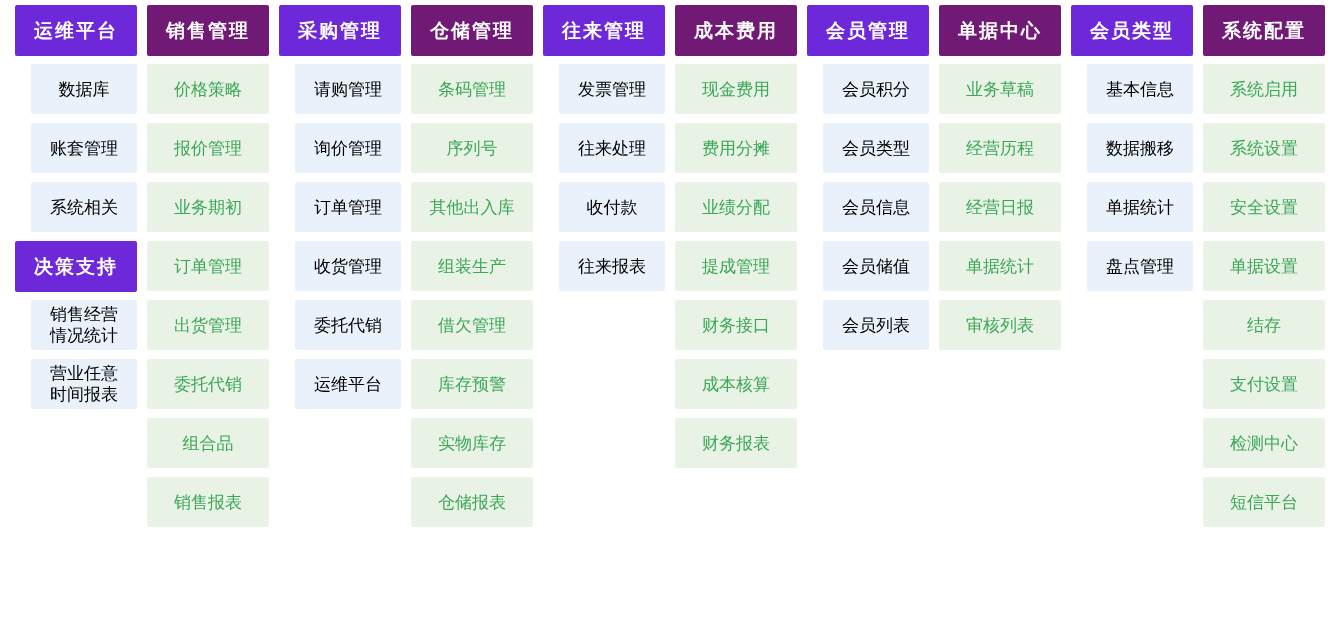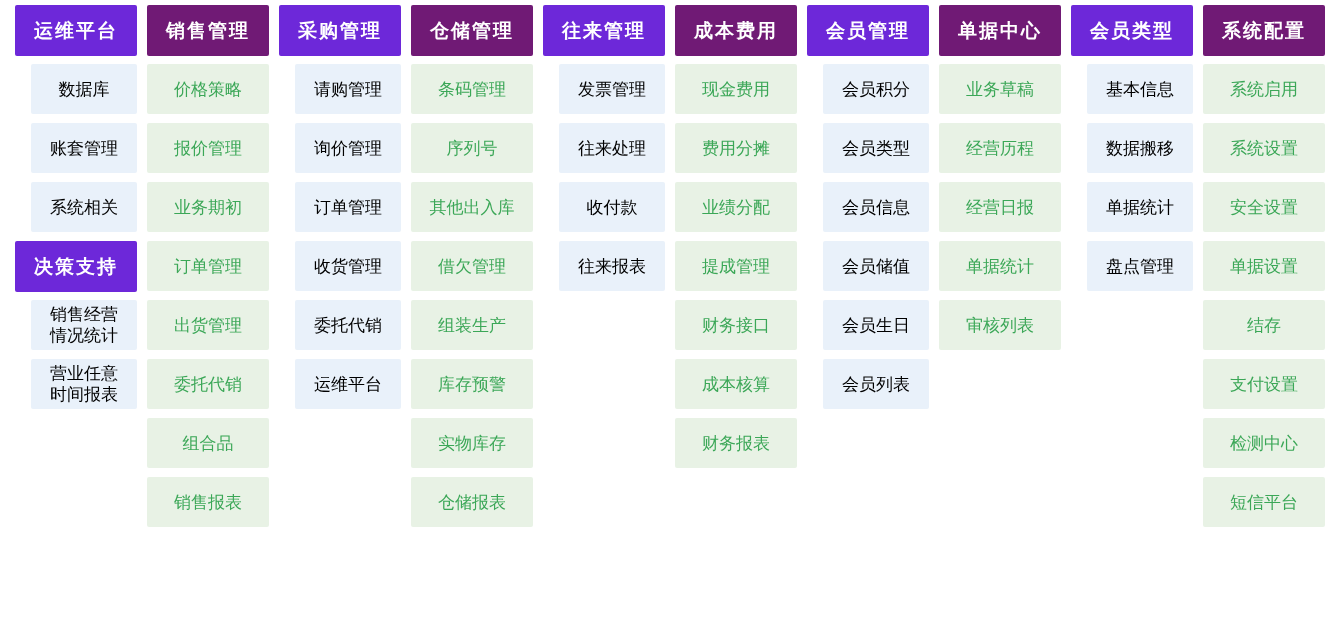--- a/index.html
+++ b/index.html
@@ -92,22 +92,22 @@
       <div class="menu-item blue">订单管理</div>
       <div class="menu-item blue">收货管理</div>
       <div class="menu-item blue">委托代销</div>
       <div class="menu-item blue">运维平台</div>
     </div>
     <div class="menu-column">
       <div class="cat-header green">仓储管理</div>
       <div class="menu-item green">条码管理</div>
       <div class="menu-item green">序列号</div>
       <div class="menu-item green">其他出入库</div>
+      <div class="menu-item green">组装生产</div>
       <div class="menu-item green">借欠管理</div>
-      <div class="menu-item green">组装生产</div>
       <div class="menu-item green">库存预警</div>
       <div class="menu-item green">实物库存</div>
       <div class="menu-item green">仓储报表</div>
     </div>
     <div class="menu-column">
       <div class="cat-header blue">往来管理</div>
       <div class="menu-item blue">发票管理</div>
       <div class="menu-item blue">往来处理</div>
       <div class="menu-item blue">收付款</div>
       <div class="menu-item blue">往来报表</div>
@@ -121,21 +121,20 @@
       <div class="menu-item green">财务接口</div>
       <div class="menu-item green">成本核算</div>
       <div class="menu-item green">财务报表</div>
     </div>
     <div class="menu-column">
       <div class="cat-header blue">会员管理</div>
       <div class="menu-item blue">会员积分</div>
       <div class="menu-item blue">会员类型</div>
       <div class="menu-item blue">会员信息</div>
       <div class="menu-item blue">会员储值</div>
-      <div class="menu-item blue">会员生日</div>
       <div class="menu-item blue">会员列表</div>
     </div>
     <div class="menu-column">
       <div class="cat-header green">单据中心</div>
       <div class="menu-item green">业务草稿</div>
       <div class="menu-item green">经营历程</div>
       <div class="menu-item green">经营日报</div>
       <div class="menu-item green">单据统计</div>
       <div class="menu-item green">审核列表</div>
     </div>

